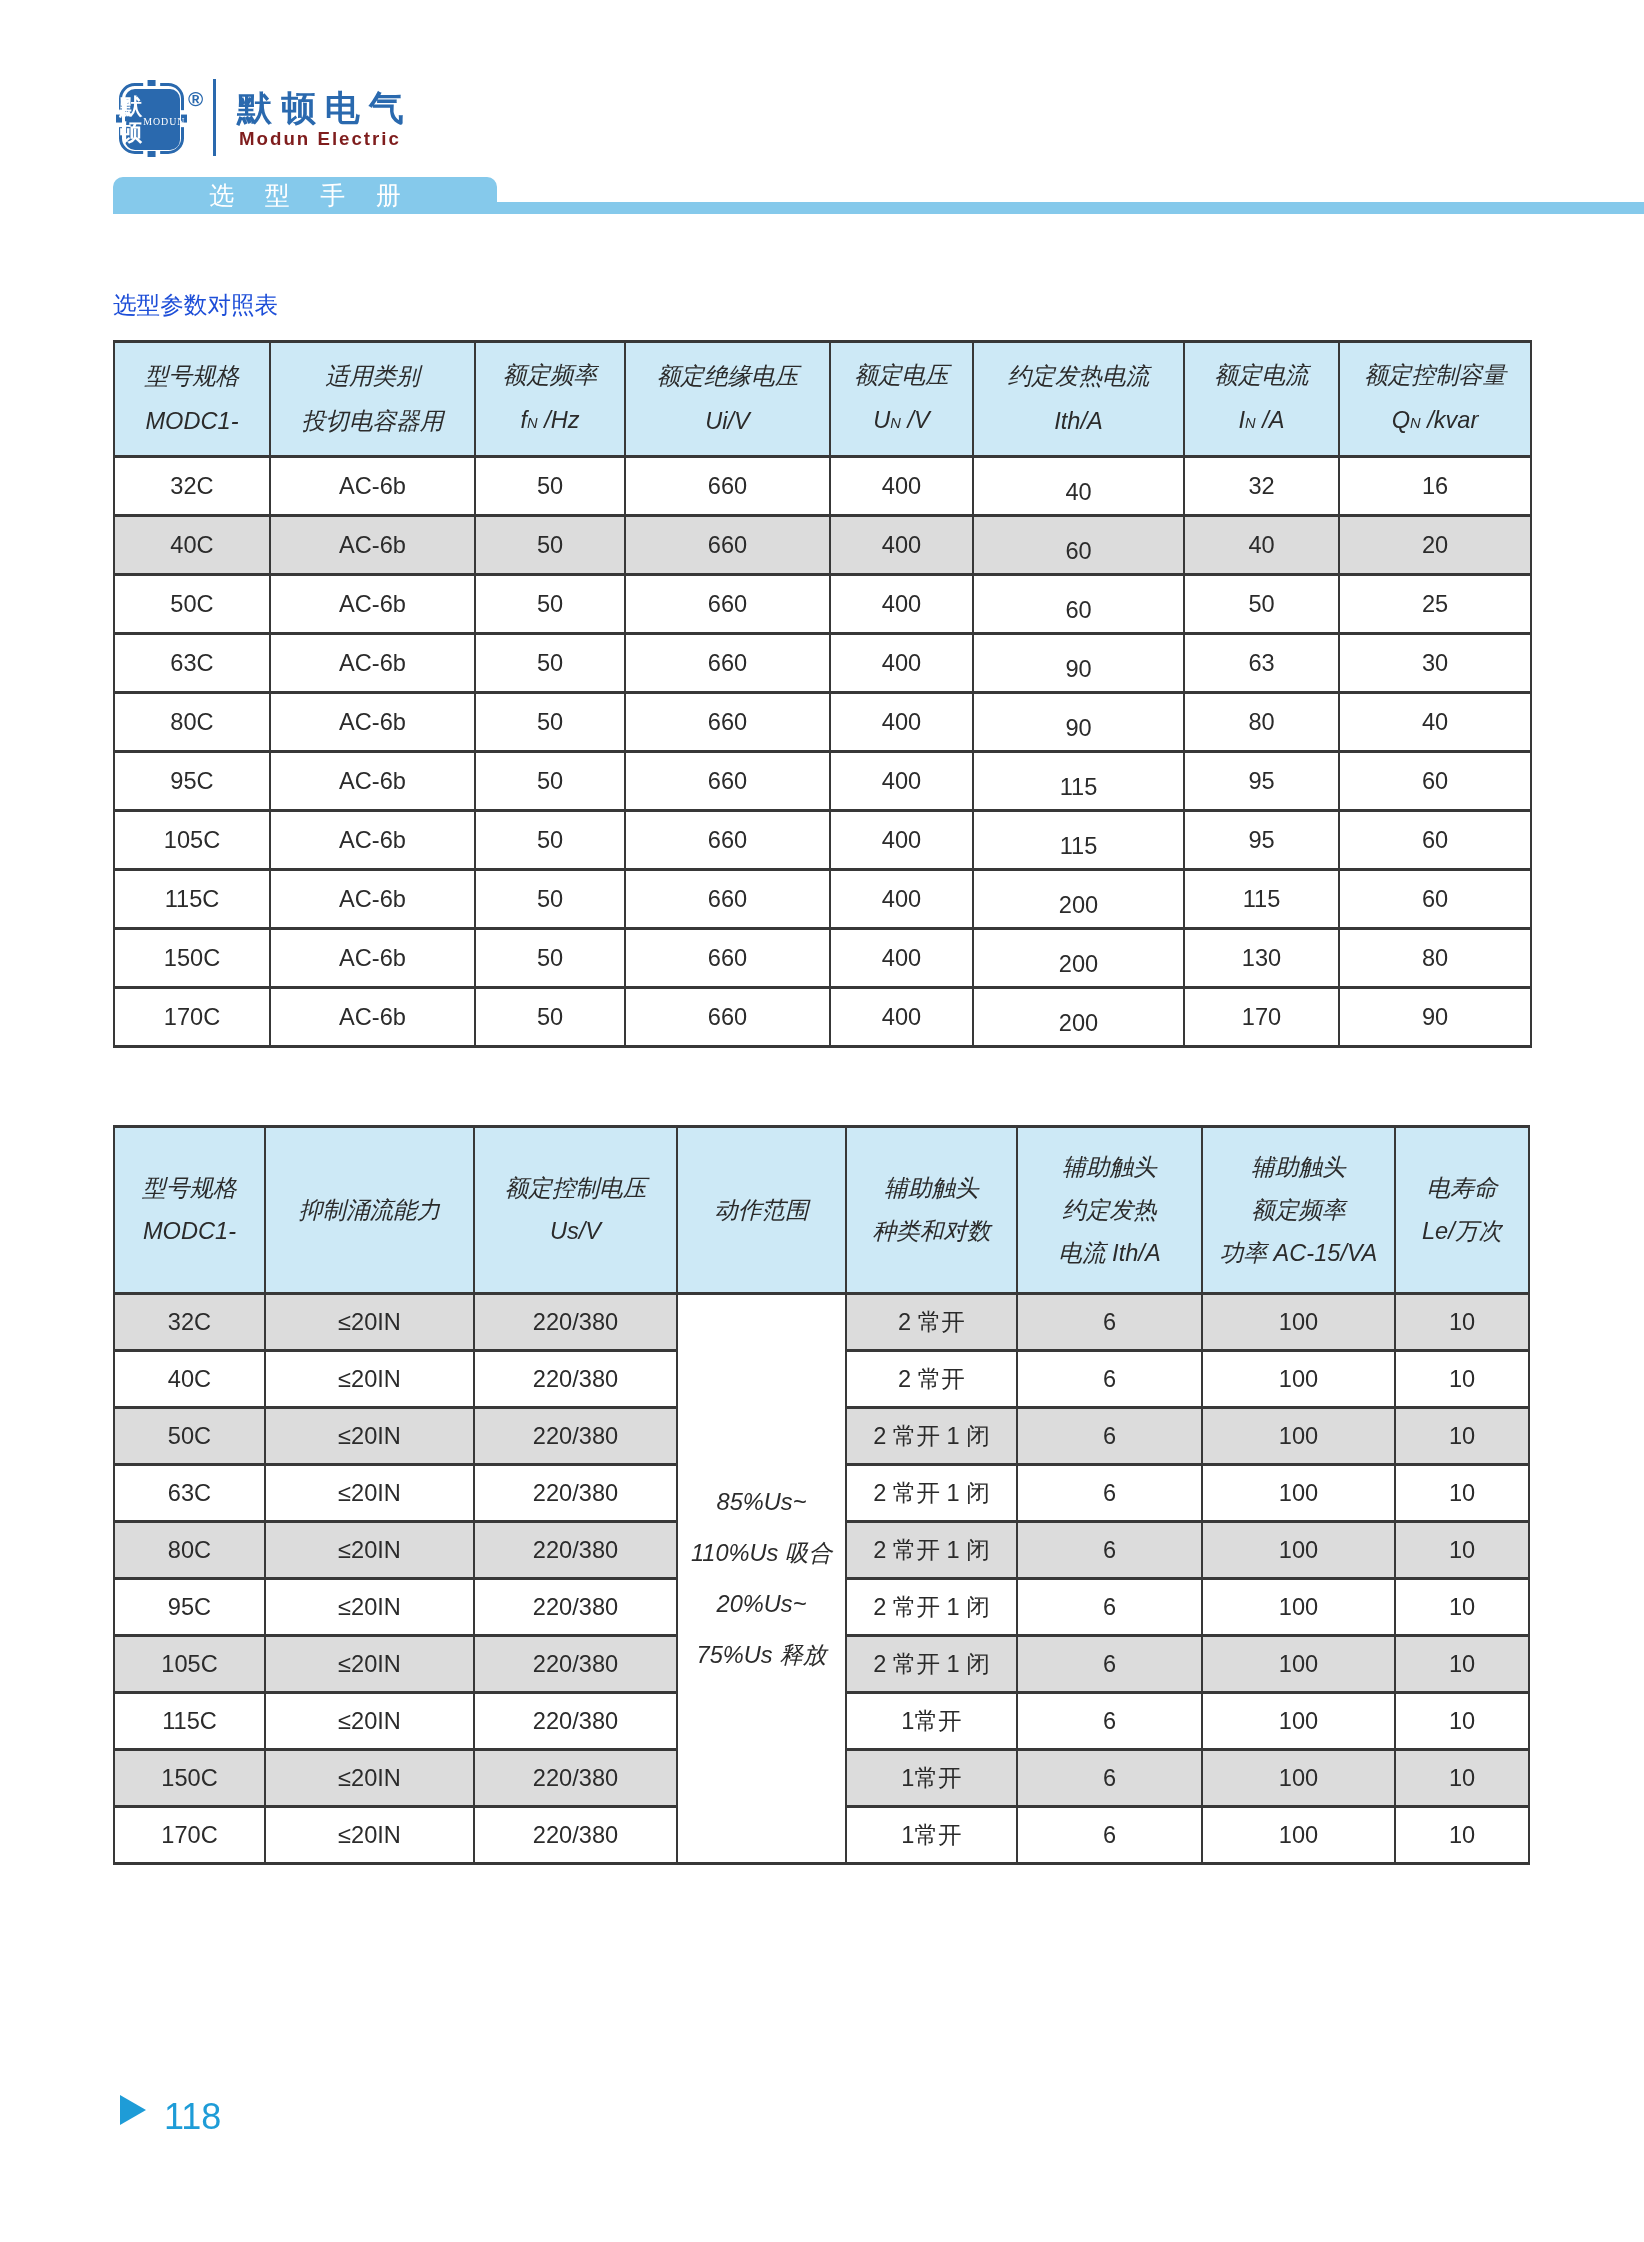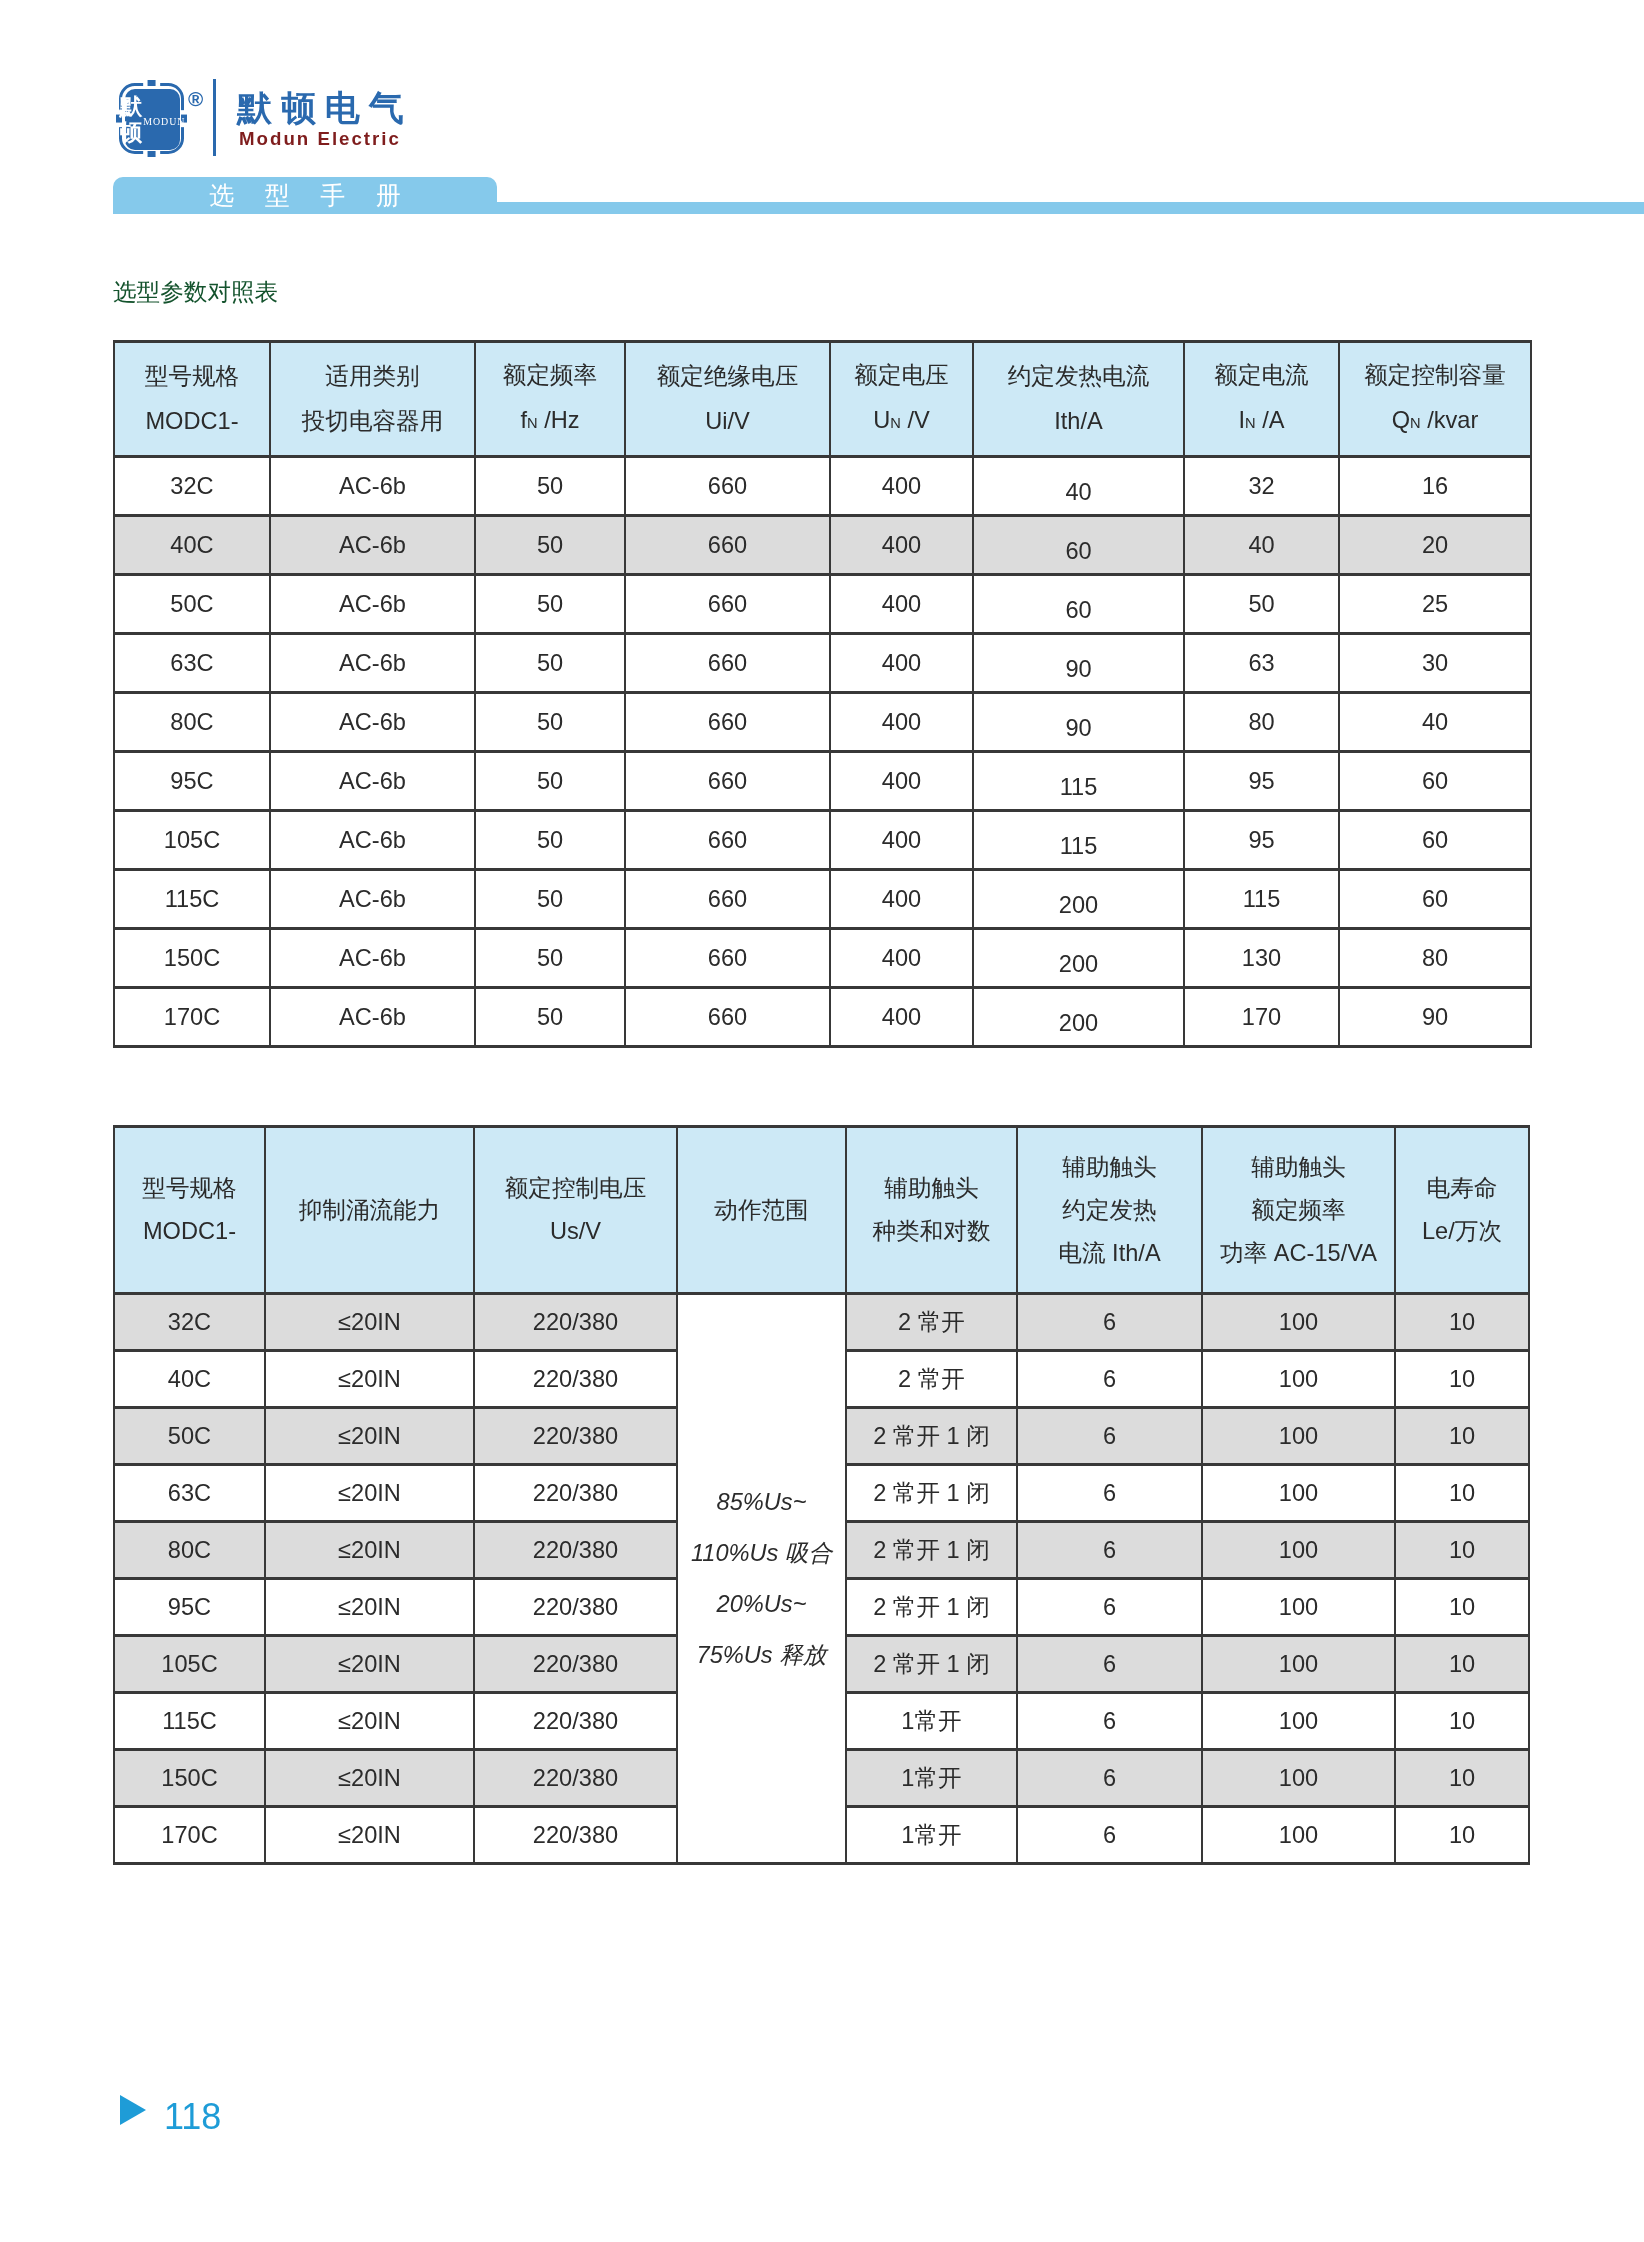--- a/index.html
+++ b/index.html
@@ -31,30 +31,30 @@
   .brand-en{position:absolute;left:239px;top:128px;font-size:18.7px;font-weight:bold;color:#7f1d1d;
     letter-spacing:2px;}
 
   
   .banner-bar{position:absolute;left:113px;top:202px;width:1531px;height:11.8px;background:#85C9EB;}
   .banner-tab{position:absolute;left:113px;top:177px;width:384px;height:36px;background:#85C9EB;
     border-radius:9.9px 9.9px 0 0;display:flex;align-items:center;justify-content:center;}
   .banner-tab span{color:#ffffff;font-size:25px;letter-spacing:11.8px;padding-left:11.8px;}
 
   
-  .section-title{position:absolute;left:113px;top:276px;font-size:23.6px;color:#14532d;font-weight:500;}
+  .section-title{position:absolute;left:113px;top:289px;font-size:23.6px;color:#1d4ed8;font-weight:500;}
 
   
   table.spec{position:absolute;left:113px;border-collapse:collapse;table-layout:fixed;
     background:#ffffff;}
   #table1{top:340px;width:1416px;}
   #table2{top:1125px;width:1416px;}
   table.spec th,table.spec td{border:2px solid #383838;border-top-width:3px;border-bottom-width:3px;
     text-align:center;vertical-align:middle;padding:0;font-size:23.6px;color:#2b2b2b;font-weight:normal;}
-  table.spec thead th{background:#CDE9F6;border-bottom-width:3px;}
+  table.spec thead th{background:#CDE9F6;border-bottom-width:3px;font-style:italic;}
   #table1 thead tr{height:115px;}
   #table1 tbody tr{height:59px;}
   #table2 thead tr{height:167px;}
   #table2 tbody tr{height:57px;}
   #table1 thead th div{line-height:45px;}
   #table2 thead th div{line-height:43px;}
   tr.gray td{background:#DCDCDC;}
   tr.gray td.merged-cell{background:#ffffff;font-style:italic;}
   td.merged-cell{background:#ffffff;}
   td.merged-cell div{line-height:51px;}

